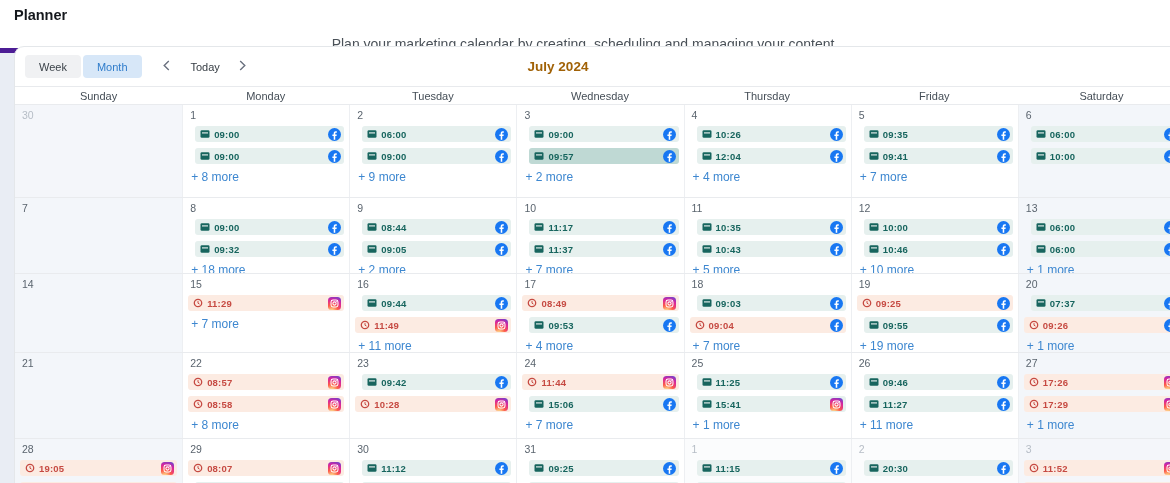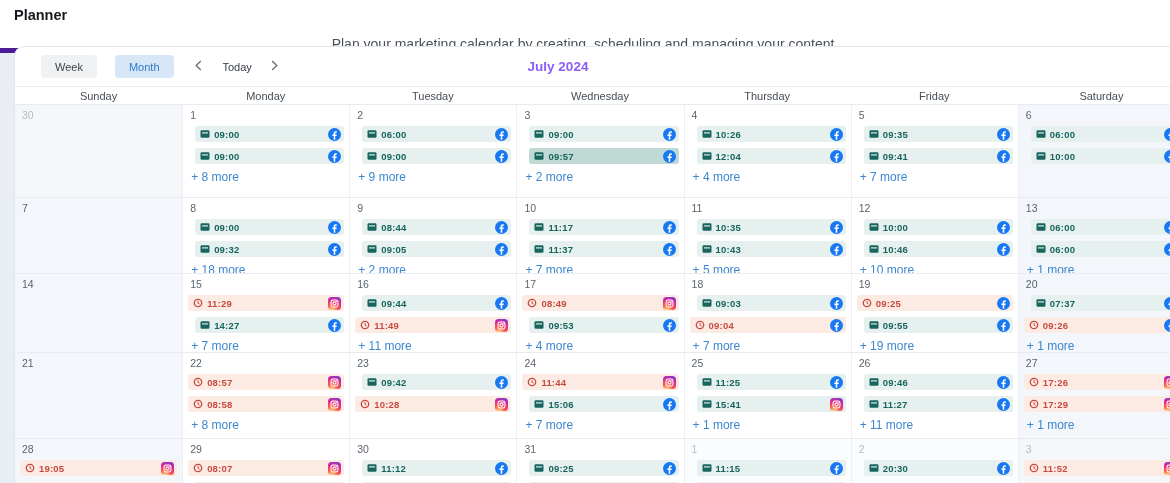--- a/index.html
+++ b/index.html
@@ -21,35 +21,35 @@
     position:absolute;left:14px;right:-16px;top:46px;bottom:-60px;
     background:#ffffff;border:1px solid #e4e7ea;border-radius:10px 0 0 0;
     overflow:hidden;
   }
   
   .toolbar{position:relative;height:39px;display:flex;align-items:center;padding:0 10px;}
   .seg-group{display:flex;gap:2px;}
   .seg-btn{
     border:none;border-radius:4px;height:23px;padding:0 14px;
     font-family:inherit;font-size:11px;cursor:pointer;
-    background:#f0f1f3;color:#3c434a;margin-left:16px;
+    background:#f0f1f3;color:#3c434a;
   }
   .seg-btn.active{background:var(--color-month-button-bg,#d7e7f8);color:var(--color-month-button-text,#2f7ccb);}
   .nav-btn{
     border:none;background:transparent;cursor:pointer;padding:4px 6px;
     display:flex;align-items:center;margin-left:14px;
   }
   .today-btn{
     border:none;background:transparent;cursor:pointer;font-family:inherit;
     font-size:11px;color:#363d44;margin-left:10px;padding:4px 6px;
   }
   .nav-btn + .today-btn{margin-left:8px;}
   .cal-title{
     position:absolute;left:543px;transform:translateX(-50%);
-    font-size:13.5px;font-weight:bold;color:#8b5cf6;top:12px;white-space:nowrap;
+    font-size:13.5px;font-weight:bold;color:#a16207;top:12px;white-space:nowrap;
   }
   
   .dow-row{
     display:grid;grid-template-columns:repeat(7,1fr);
     border-top:1px solid #e8eaed;height:17px;align-items:center;
   }
   .dow-cell{font-size:11px;color:#454e57;text-align:center;}
   
   .week-row{display:grid;grid-template-columns:repeat(7,1fr);border-top:1px solid #e9ebee;}
   .week-row:nth-child(1){height:92px;}
@@ -642,37 +642,20 @@
                       <stop offset="1" stop-color="#285AEB"></stop>
                     </radialGradient>
                   </defs>
                   <rect width="24" height="24" rx="6.5" fill="url(#igg)"></rect>
                   <rect x="5.6" y="5.6" width="12.8" height="12.8" rx="3.6" fill="none" stroke="#ffffff" stroke-width="1.9"></rect>
                   <circle cx="12" cy="12" r="3" fill="none" stroke="#ffffff" stroke-width="1.9"></circle>
                   <circle cx="16.2" cy="7.9" r="1.1" fill="#ffffff"></circle>
                 </svg>
               </span>
   </div>
-            <div class="chip published">
-    <span class="chip-icon icon-post">
-                <svg width="10" height="10" viewBox="0 0 10 10">
-                  <rect x="0.5" y="1.3" width="9" height="7.4" rx="1.3" fill="currentColor"></rect>
-                  <rect x="2" y="3.3" width="6" height="1.2" fill="#ffffff" opacity="0.85"></rect>
-                </svg>
-              </span>
-
-    <span class="chip-time">14:27</span>
-    <span class="badge badge-fb">
-                <svg width="13" height="13" viewBox="0 0 24 24">
-                  <circle cx="12" cy="12" r="12" fill="#1877f2"></circle>
-                  <path fill="#ffffff" d="M13.4 21.8v-7.2h2.4l.37-2.8h-2.77v-1.8c0-.81.23-1.36 1.39-1.36h1.48V6.16c-.26-.03-1.13-.11-2.15-.11-2.13 0-3.59 1.3-3.59 3.69v2.06H8.1v2.8h2.43v7.2z"></path>
-                </svg>
-              </span>
-
-  </div>
           </div>
     <div class="more-link">+ 7 more</div>
   </div>
         <div class="day-cell">
     <div class="day-number">16</div>
     <div class="events">
             <div class="chip published">
     <span class="chip-icon icon-post">
                 <svg width="10" height="10" viewBox="0 0 10 10">
                   <rect x="0.5" y="1.3" width="9" height="7.4" rx="1.3" fill="currentColor"></rect>

